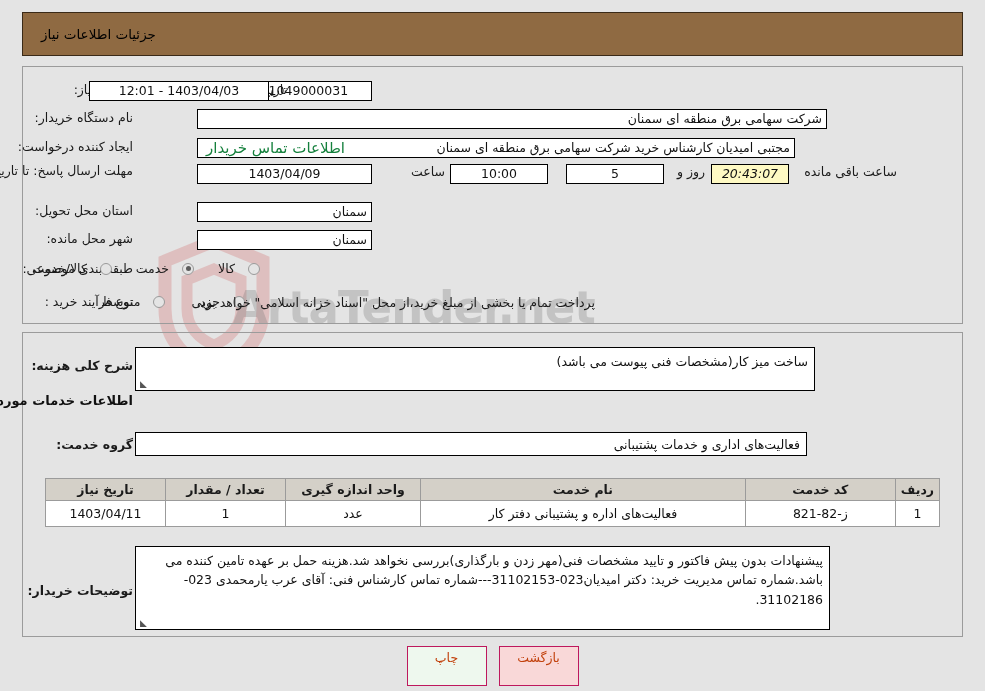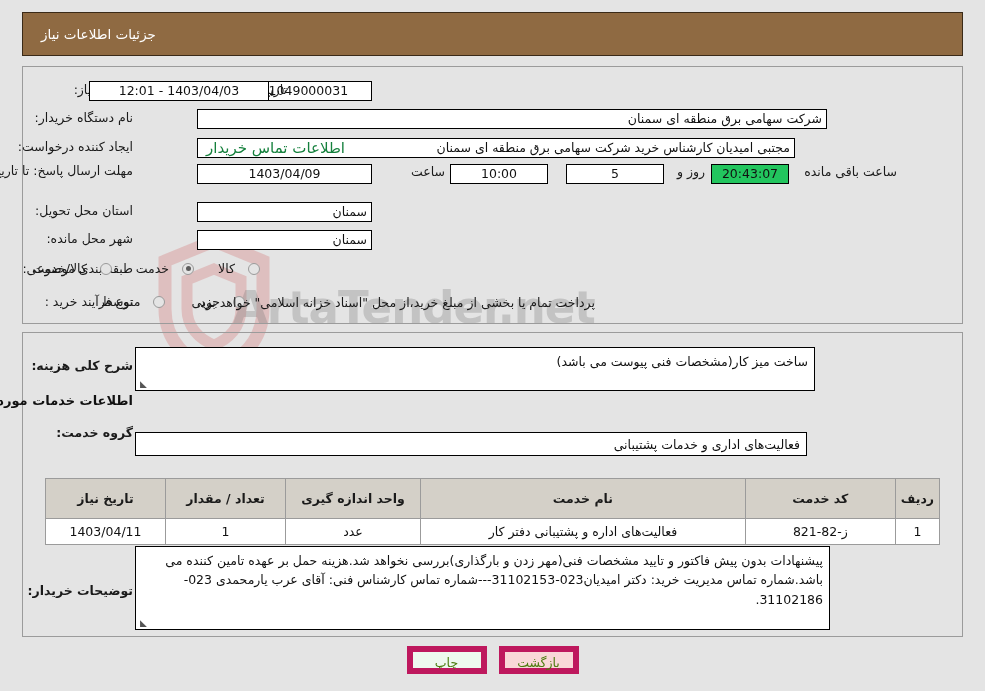--- a/index.html
+++ b/index.html
@@ -58,21 +58,21 @@
     align-items: center;
     justify-content: flex-start;
     padding-left: 0;
     padding-right: 0;
     z-index: 3;
   }
   .header-title {
     margin-right: auto;
     margin-left: 18px;
     font-size: 13.5px;
-    color: #ffffff;
+    color: #000000;
   }
 
   
   .panel {
     position: absolute;
     border: 1px solid #9b9b9b;
     background: transparent;
     z-index: 2;
   }
   #panel-top    { left: 22px; top: 66px;  width: 941px; height: 258px; }
@@ -101,21 +101,21 @@
     color: #111111;
     height: 20px;
     line-height: 18px;
     padding: 0 4px;
     text-align: center;
     white-space: nowrap;
     overflow: hidden;
     direction: rtl;
   }
   .fld.right { text-align: right; }
-  .fld.timer { background: #22c55e; }
+  .fld.timer { background: #fef9c3; font-style: italic; }
 
   .linktext {
     color: #15803d;
     font-size: 15px;
     white-space: nowrap;
     cursor: pointer;
   }
 
   
   .radio {
@@ -192,21 +192,21 @@
     width: 100%;
     border-collapse: collapse;
     font-size: 12.5px;
     background: #ffffff;
   }
   table.items th {
     background: #d4d0c8;
     border: 1px solid #9b9b9b;
     font-weight: bold;
     color: #1a1a1a;
-    height: 40px;
+    height: 22px;
     padding: 2px 5px;
     text-align: center;
     white-space: nowrap;
   }
   table.items td {
     background: #ffffff;
     border: 1px solid #9b9b9b;
     color: #111111;
     height: 26px;
     padding: 2px 5px;
@@ -218,24 +218,24 @@
   .btnbar {
     position: absolute;
     left: 0; top: 646px;
     width: 985px;
     display: flex;
     justify-content: center;
     gap: 12px;
     z-index: 5;
   }
   .btn {
-    width: 80px; height: 28px;
-    border: 6px solid #be185d;
-    font-size: 12.5px;
-    color: #4d7c0f;
+    width: 80px; height: 40px;
+    border: 1px solid #be185d;
+    font-size: 12.5px;
+    color: #c2410c;
     cursor: pointer;
     line-height: 22px;
     text-align: center;
   }
   .btn-back  { background: #f9d8d8; }
   .btn-print { background: #eef8ee; }
 </style>
 </head>
 <body>
 
@@ -367,21 +367,21 @@
   <div class="row" style="right:852px; top:358px;">
     <span class="lbl lbl-bold">شرح کلی هزینه:</span>
   </div>
   <div class="ta" style="right:170px; top:347px; width:680px; height:44px;">
     <span>ساخت میز کار(مشخصات فنی پیوست می باشد)</span>
     <span class="grip">◣</span>
   </div>
 
   <div class="section-head" style="right:852px; top:393px;">اطلاعات خدمات مورد نیاز</div>
 
-  <div class="row" style="right:852px; top:425px;">
+  <div class="row" style="right:852px; top:437px;">
     <span class="lbl lbl-bold">گروه خدمت:</span>
   </div>
   <div class="ta" style="right:178px; top:432px; width:672px; height:24px; padding-top:2px;">
     <span>فعالیت‌های اداری و خدمات پشتیبانی</span>
   </div>
 
   <div class="tbl-wrap">
     <table class="items">
       <thead>
         <tr>

